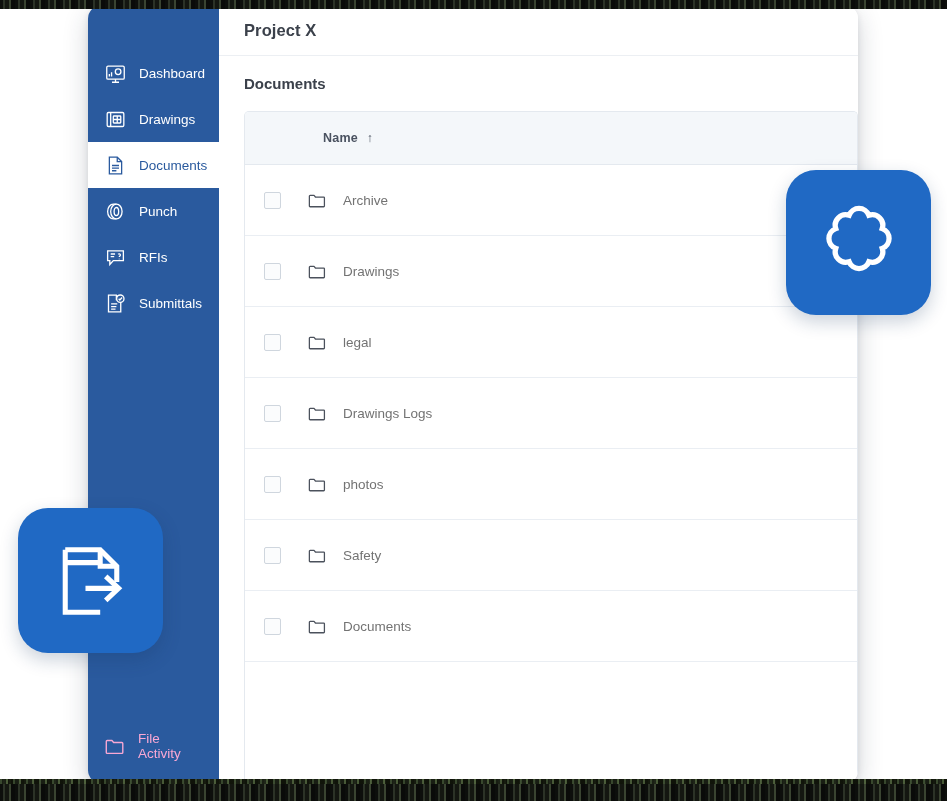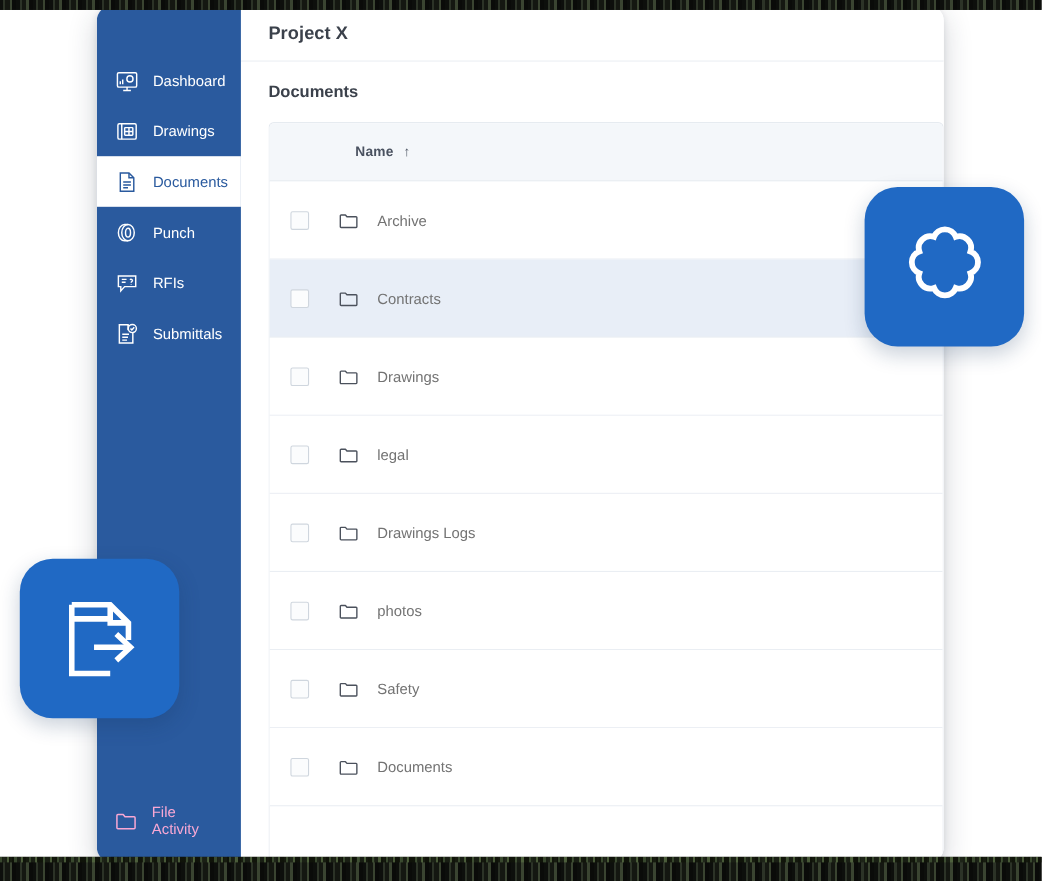--- a/index.html
+++ b/index.html
@@ -357,31 +357,20 @@
           <span class="cbox"></span>
         </div>
         <div class="cell-icon folder-icon">
           <svg width="19" height="19" viewBox="0 0 24 24" fill="none" stroke="#4b515c" stroke-width="1.6" stroke-linejoin="round">
               <path d="M3 19V6.5a.9.9 0 0 1 .9-.9h5l1.7 2h10.5a.9.9 0 0 1 .9.9V19a.9.9 0 0 1-.9.9H3.9A.9.9 0 0 1 3 19z"></path>
             </svg>
         </div>
         <div class="row-name">Archive</div>
       </div>
 
-      <div class="t-row selected">
-        <div class="cell-check">
-          <span class="cbox"></span>
-        </div>
-        <div class="cell-icon folder-icon">
-          <svg width="19" height="19" viewBox="0 0 24 24" fill="none" stroke="#4b515c" stroke-width="1.6" stroke-linejoin="round">
-              <path d="M3 19V6.5a.9.9 0 0 1 .9-.9h5l1.7 2h10.5a.9.9 0 0 1 .9.9V19a.9.9 0 0 1-.9.9H3.9A.9.9 0 0 1 3 19z"></path>
-            </svg>
-        </div>
-        <div class="row-name">Contracts</div>
-      </div>
 
       <div class="t-row">
         <div class="cell-check">
           <span class="cbox"></span>
         </div>
         <div class="cell-icon folder-icon">
           <svg width="19" height="19" viewBox="0 0 24 24" fill="none" stroke="#4b515c" stroke-width="1.6" stroke-linejoin="round">
               <path d="M3 19V6.5a.9.9 0 0 1 .9-.9h5l1.7 2h10.5a.9.9 0 0 1 .9.9V19a.9.9 0 0 1-.9.9H3.9A.9.9 0 0 1 3 19z"></path>
             </svg>
         </div>

